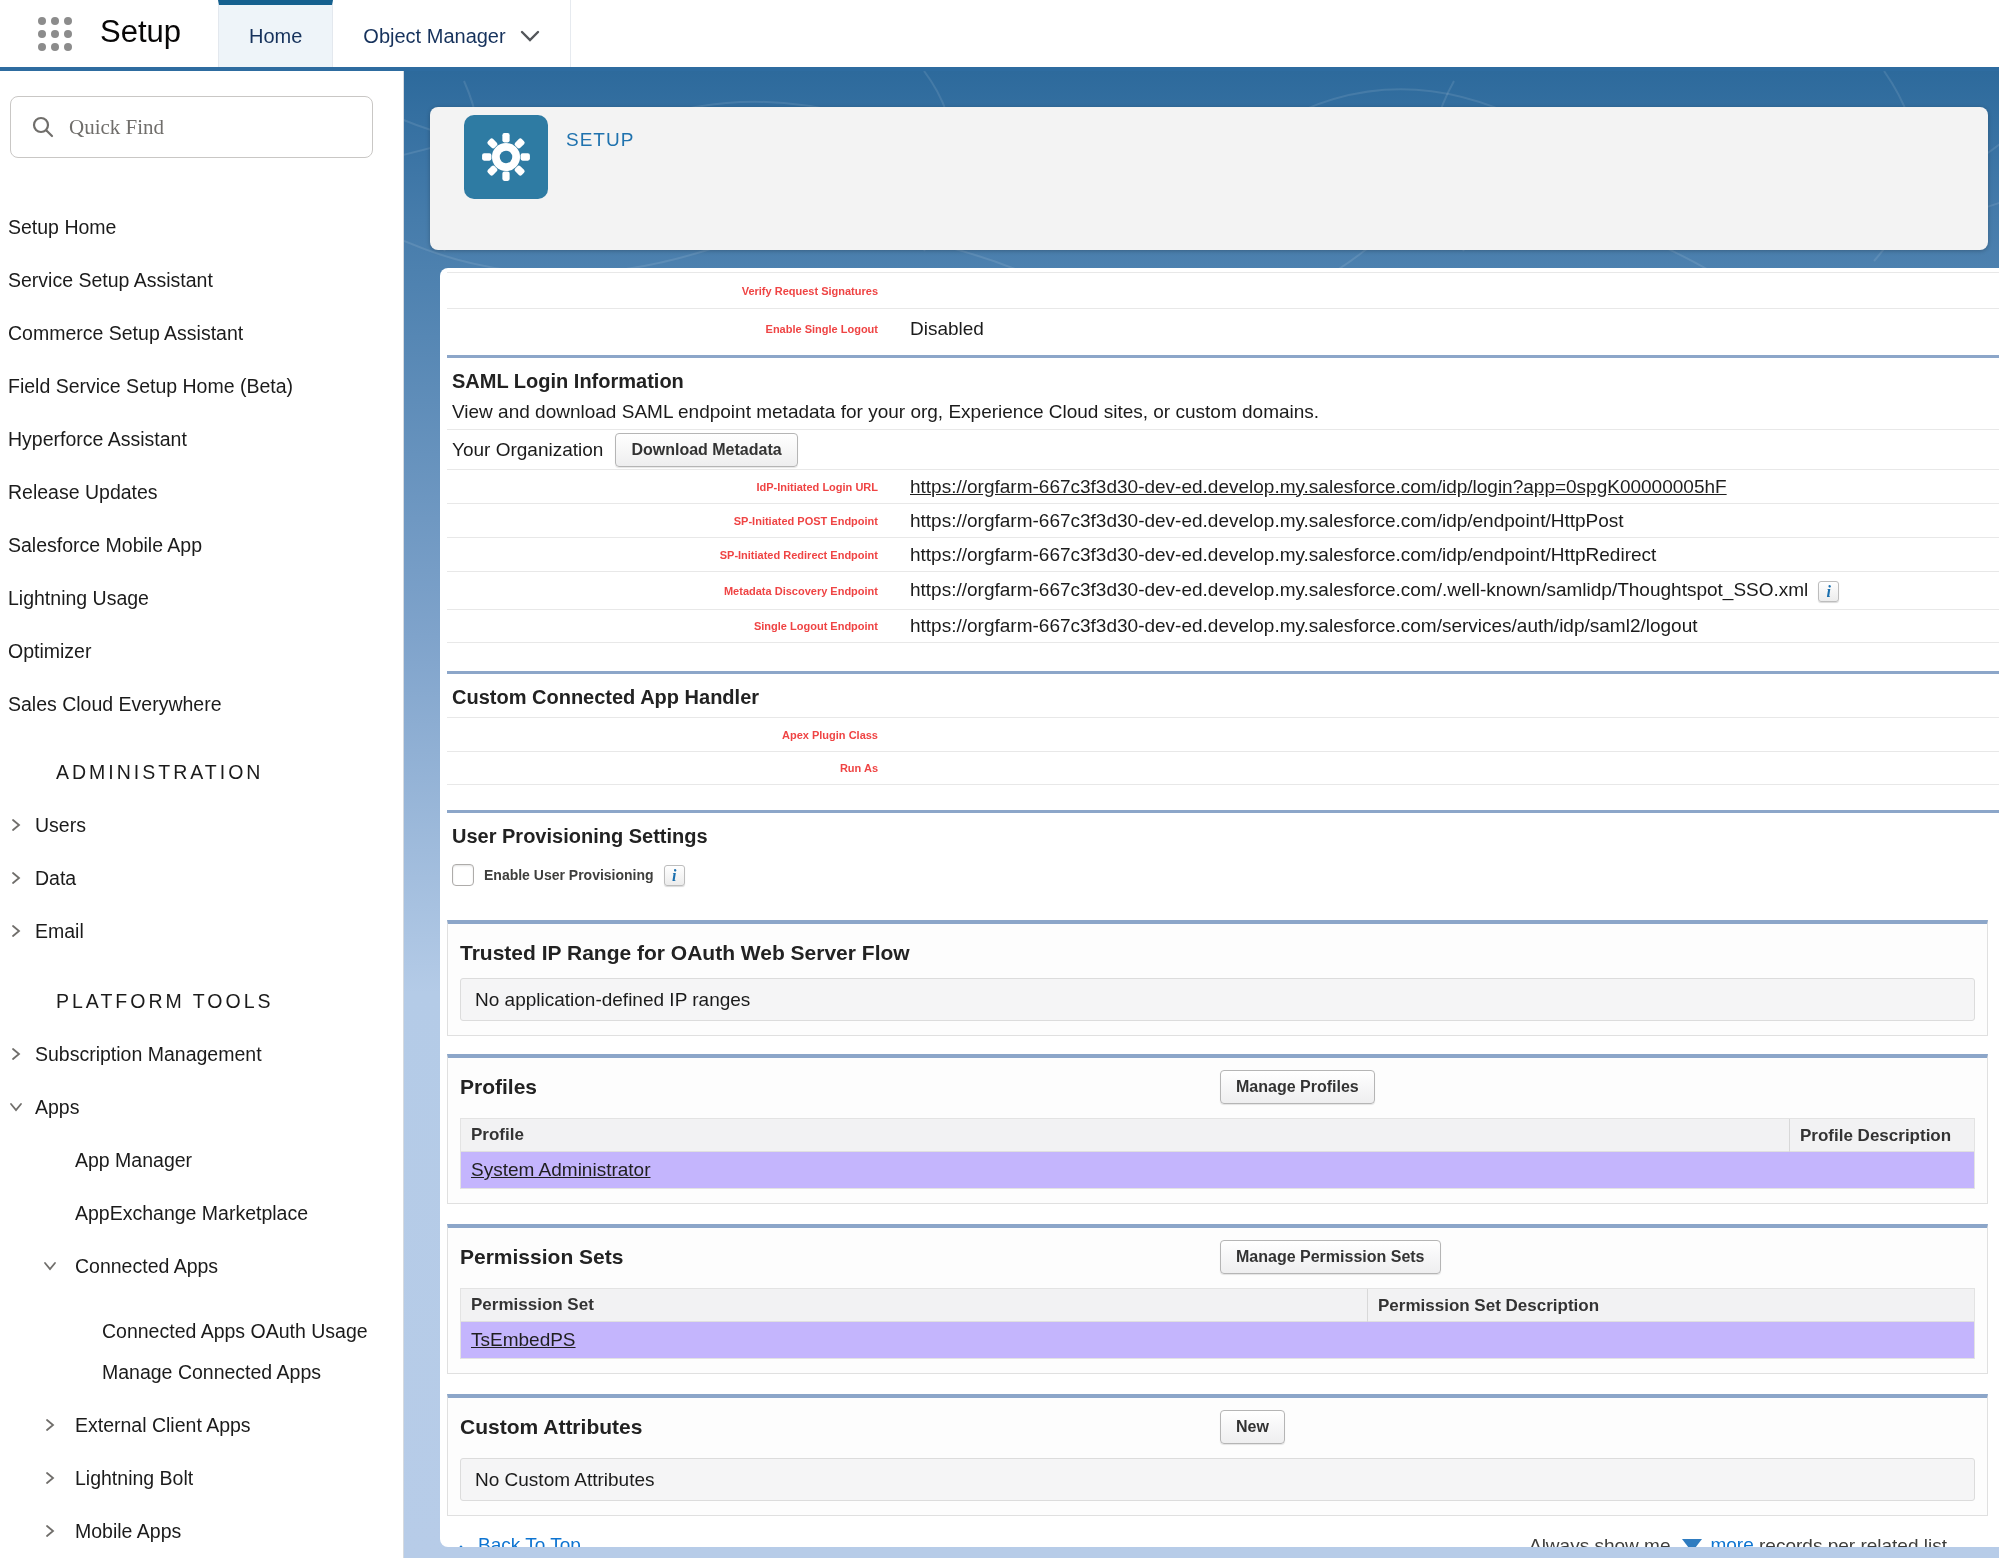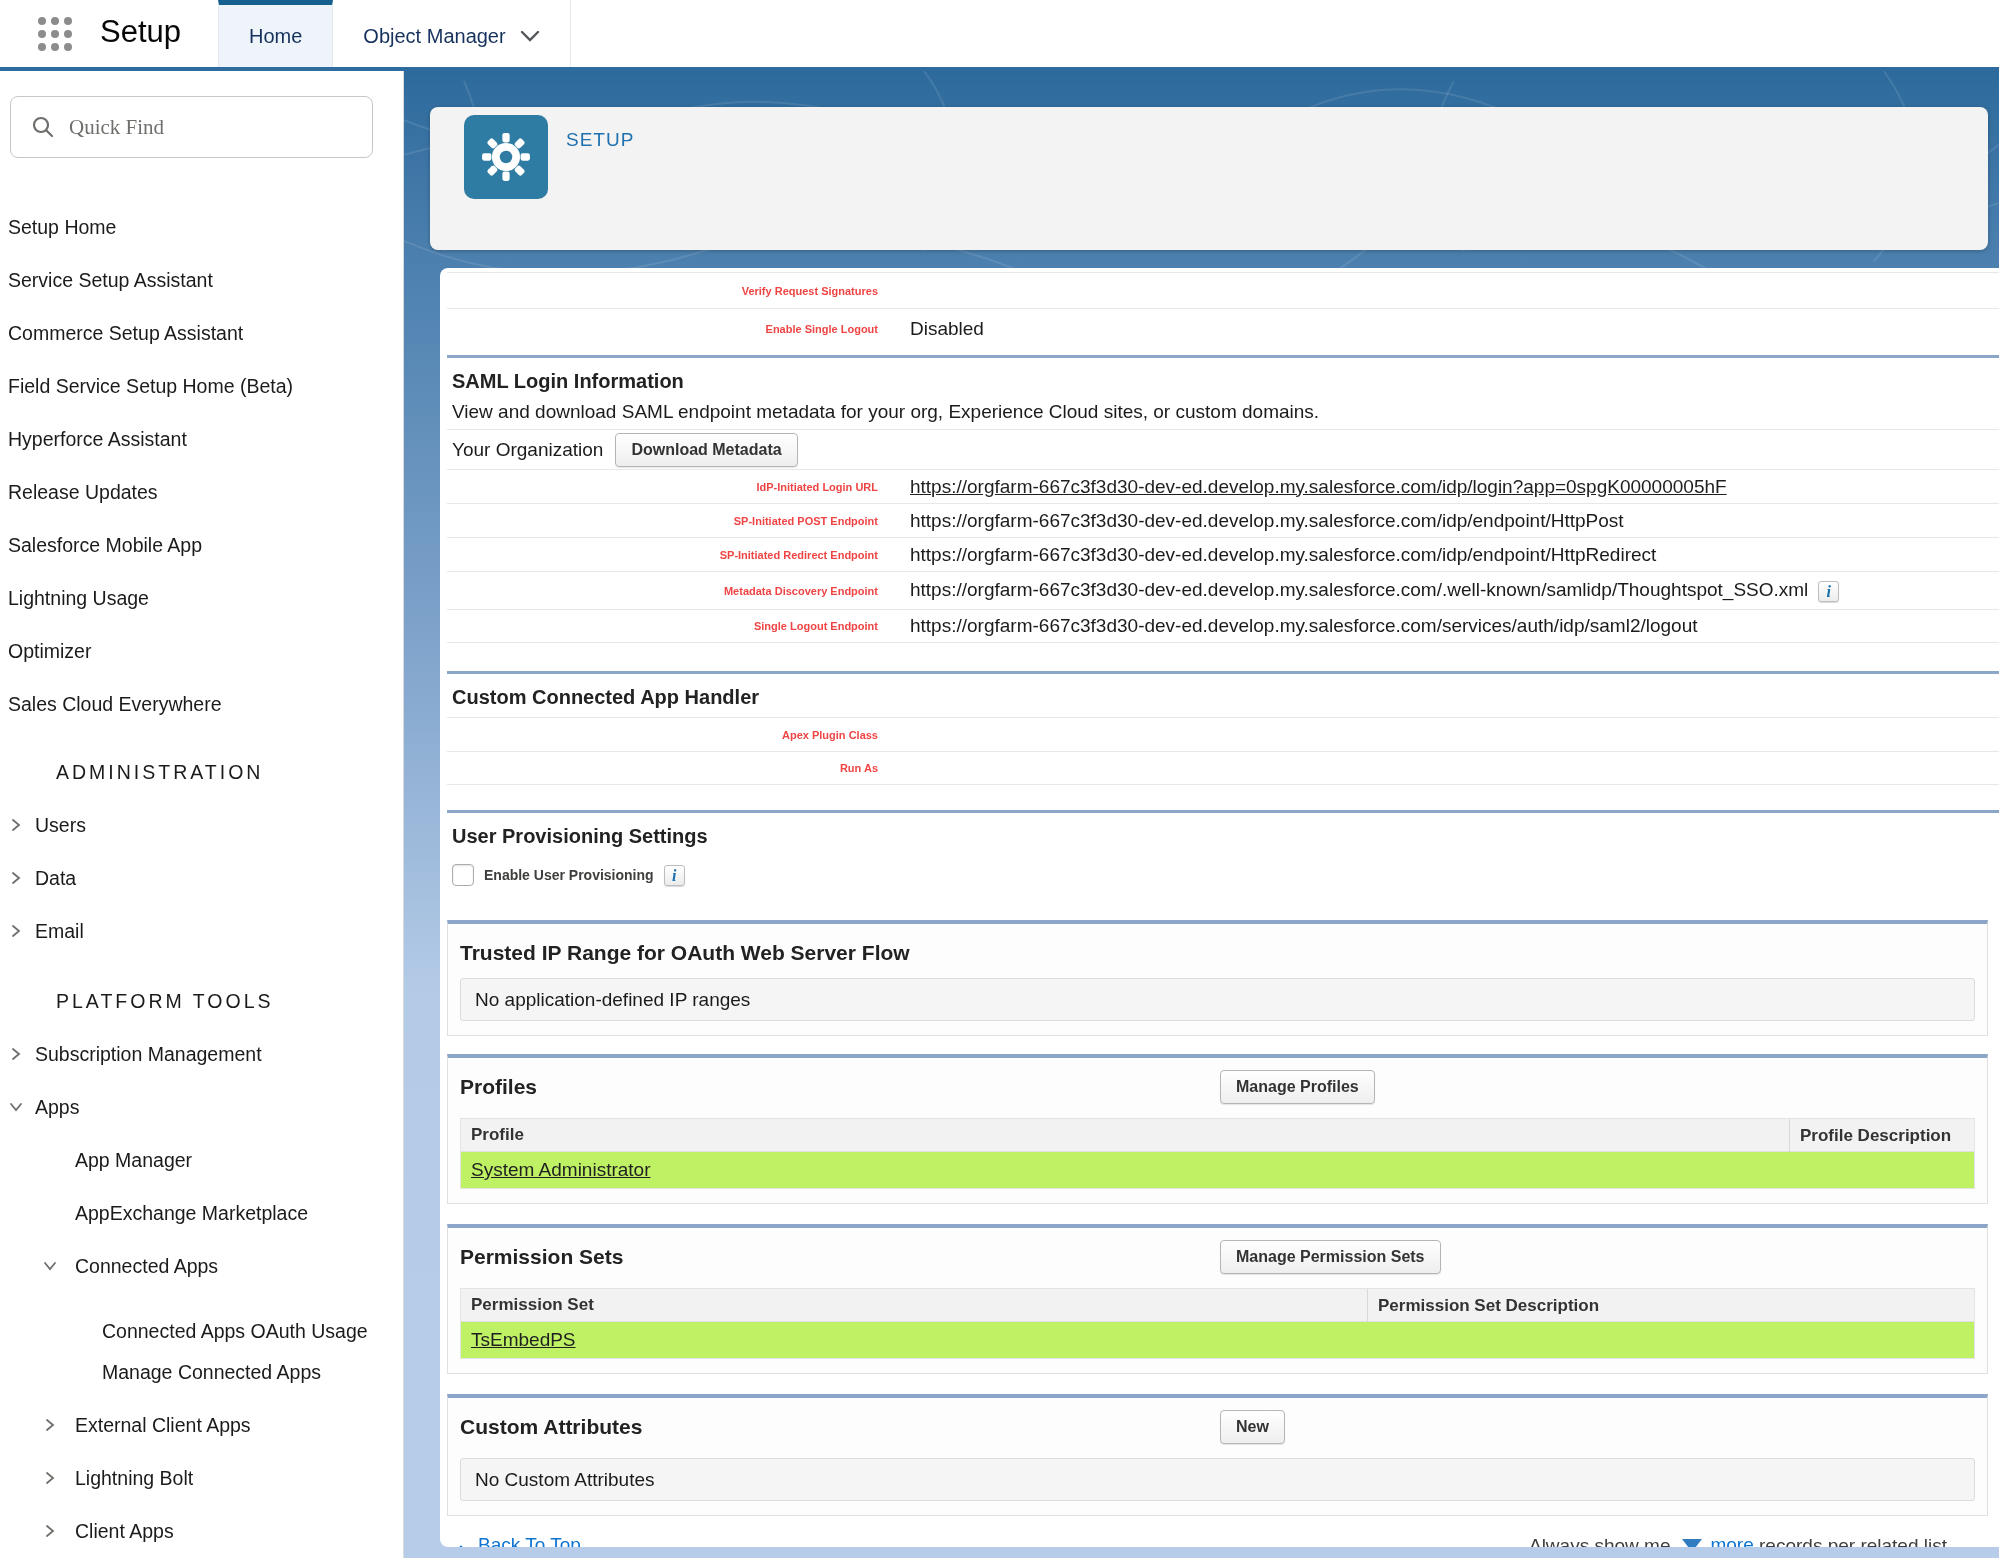--- a/index.html
+++ b/index.html
@@ -89,21 +89,21 @@
            border-top:4px solid #8ca6c9; border-radius:0; }
   .m30{margin-top:30px;} .m18{margin-top:18px;} .m20{margin-top:20px;}
   .panel h3 { margin:14px 0 0 12px; font-size:21px; font-weight:bold; color:#222; height:30px; line-height:30px; }
   .panel .btn.pos { position:absolute; left:772px; top:12px; }
   .emptybox { margin:10px 12px 14px 12px; height:43px; line-height:41px; background:#f5f5f6;
               border:1px solid #dcdcdc; border-radius:3px; padding:0 14px; font-size:19px; color:#1b1b1b; }
   .rl-table { margin:16px 12px 14px 12px; border:1px solid #e3e3e3; }
   .rl-head { display:flex; background:#f2f2f3; border-bottom:1px solid #e0e0e0; height:33px; align-items:center; }
   .rl-head .c { font-size:17px; font-weight:bold; color:#333; padding-left:10px; }
   .rl-head .c2 { border-left:1px solid #d8d8d8; height:33px; line-height:33px; flex:1; }
-  .rl-row { display:flex; background:#bef264; height:36px; align-items:center; }
+  .rl-row { display:flex; background:#c4b5fd; height:36px; align-items:center; }
   .rl-row .c { font-size:19px; padding-left:10px; }
   .w-prof { width:1328px; flex:none; } .w-perm { width:906px; flex:none; }
 
   .footerrow { margin-top:14px; height:30px; display:flex; align-items:center; justify-content:space-between;
                padding:0 52px 0 12px; font-size:19px; color:#3e3e3c; }
   .backtop { display:flex; align-items:flex-end; color:#0d74d1; cursor:pointer; }
   .backtop svg { margin-right:8px; }
   .bluelink { color:#0d74d1; text-decoration:none; cursor:pointer; }
   .tri { display:inline-block; width:0; height:0; border-left:10px solid transparent; border-right:10px solid transparent;
          border-top:13px solid #2f7cc0; margin:0 8px -1px 12px; cursor:pointer; }
@@ -206,21 +206,21 @@
         <span>External Client Apps</span></li>
       <li class="c1">
         <svg class="chev" width="16" height="16" viewBox="0 0 16 16">
             <path d="M5 3l6 5-6 5" fill="none" stroke="#706e6b" stroke-width="1.8" stroke-linecap="round"></path>
           </svg>
         <span>Lightning Bolt</span></li>
       <li class="c1">
         <svg class="chev" width="16" height="16" viewBox="0 0 16 16">
             <path d="M5 3l6 5-6 5" fill="none" stroke="#706e6b" stroke-width="1.8" stroke-linecap="round"></path>
           </svg>
-        <span>Client Apps</span></li>
+        <span>Mobile Apps</span></li>
     </ul>
   </aside>
 
   <main class="main">
     <svg class="deco" width="1595" height="300" viewBox="0 0 1595 300">
       <g fill="none" stroke="rgba(255,255,255,0.10)" stroke-width="2">
         <path d="M-20 40 q120 60 260 10 t300 30 t320 -20 t340 40 t400 -30"></path>
         <path d="M-20 90 q150 -50 300 0 t320 40 t360 -40 t380 30 t300 -10"></path>
         <path d="M0 170 q140 60 300 10 t340 30 t320 -30 t380 40 t300 -20"></path>
         <path d="M60 10 q40 90 -20 170"></path>

